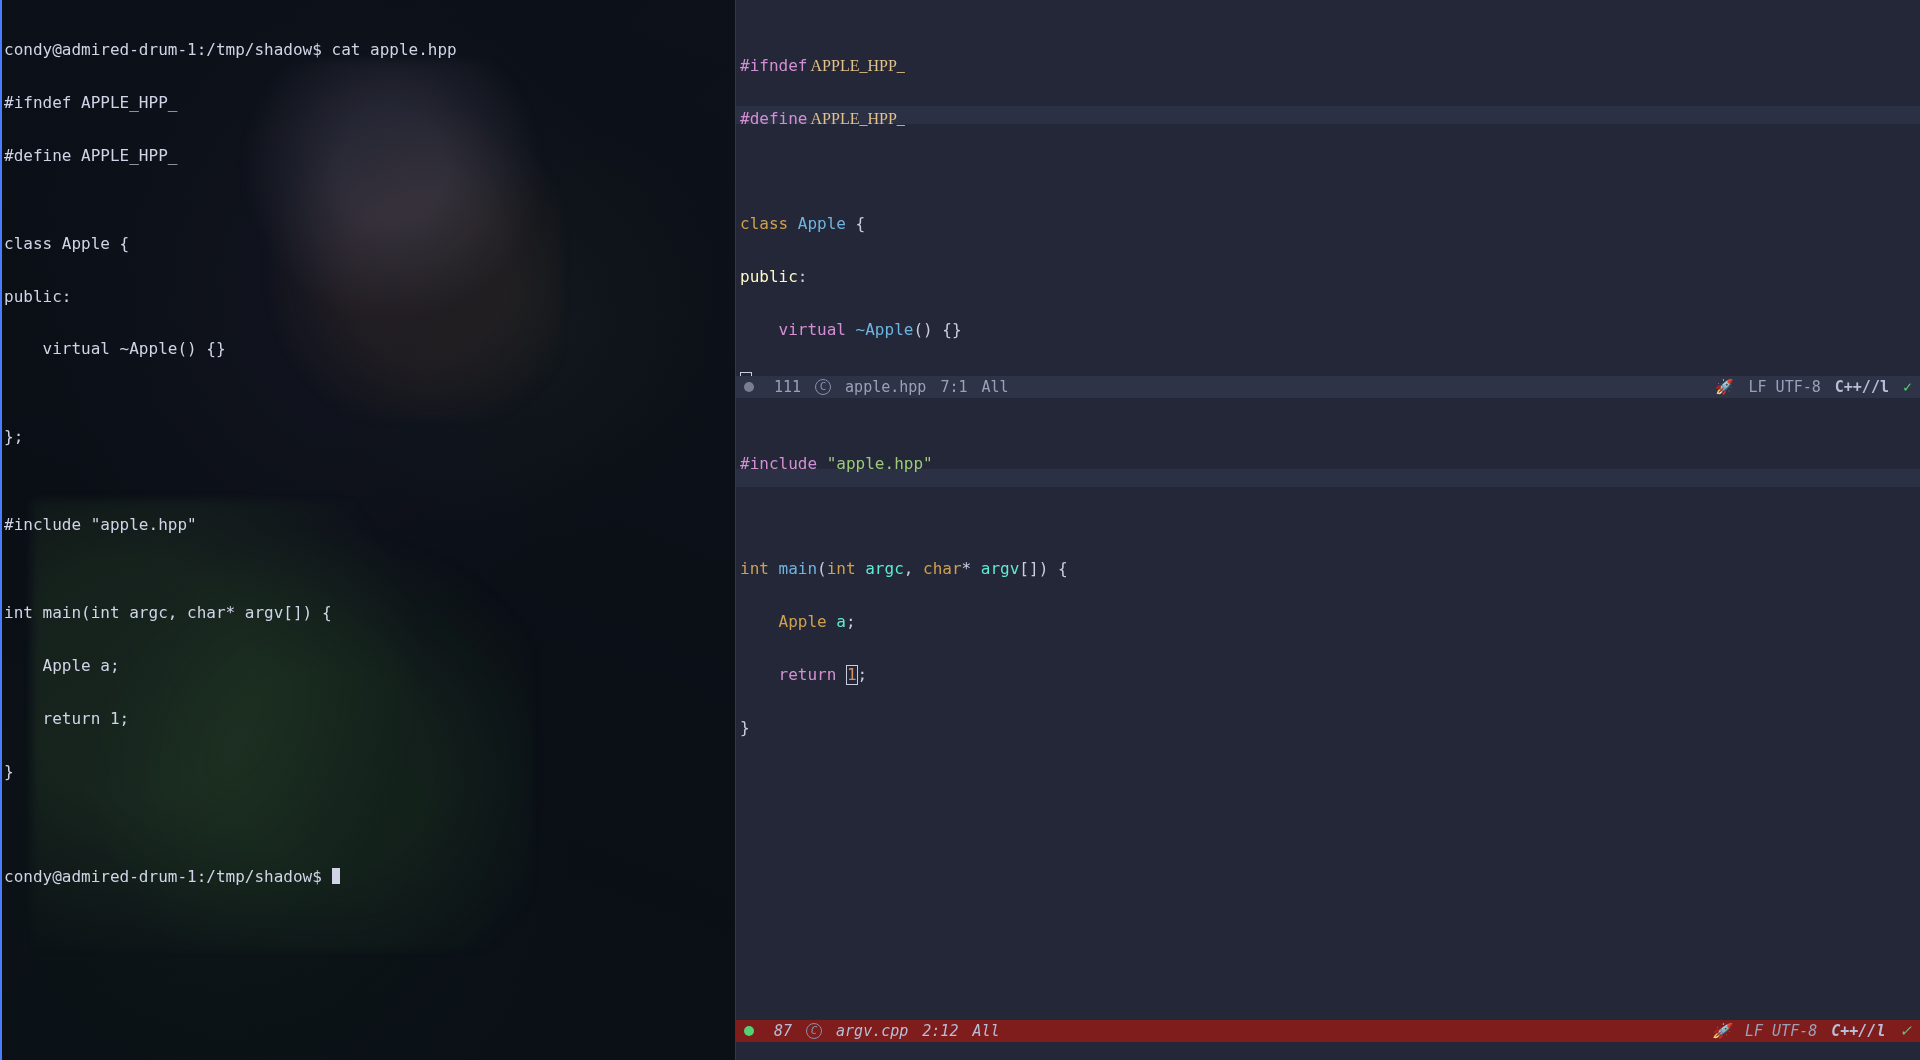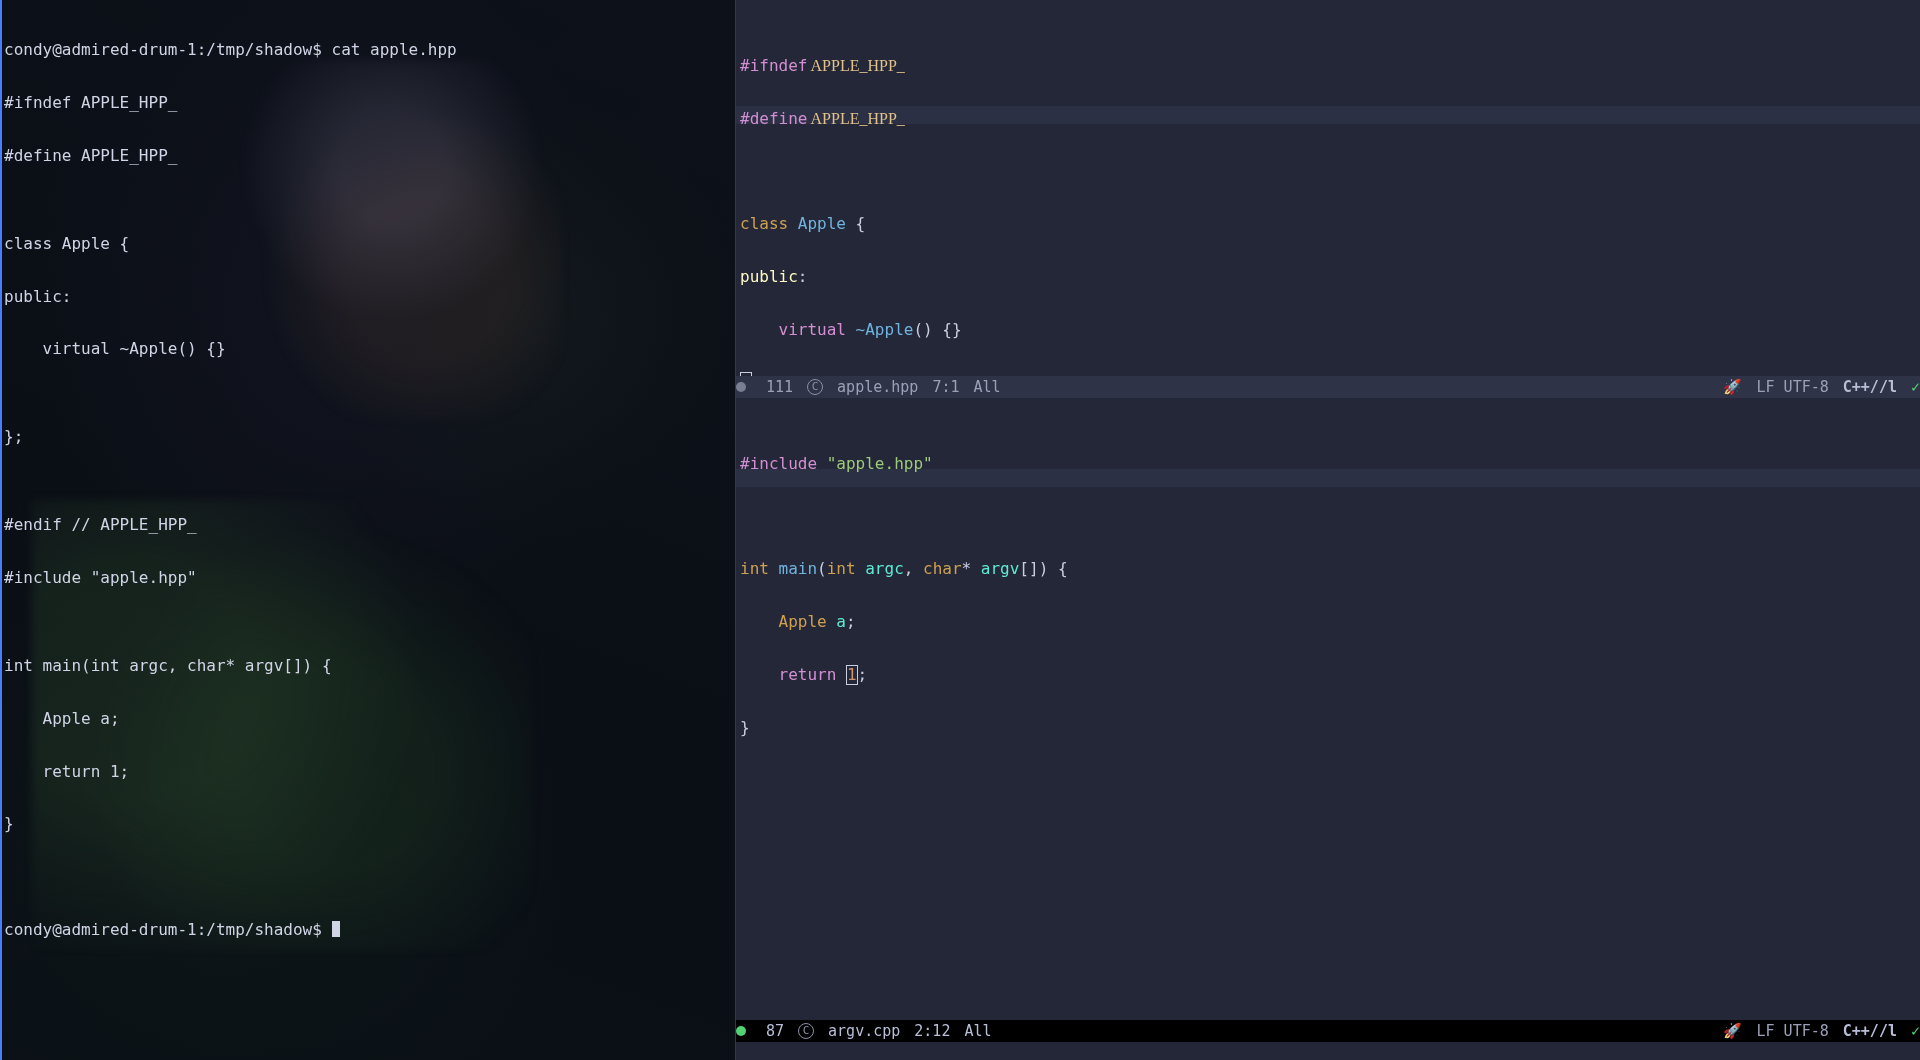--- a/index.html
+++ b/index.html
@@ -67,26 +67,26 @@
   white-space: pre;
   overflow: hidden;
   background: #242737;
   position: relative;
 }
 .modeline {
   height: 22px;
   background: #2f3347;
   display: flex;
   align-items: center;
-  padding: 0 0;
+  padding: 0 8px;
   font-size: 15px;
   color: #9ba0b8;
   gap: 14px;
 }
-.modeline.active { background: #000000; color:#b8bed6; }
+.modeline.active { background: #7f1d1d; color:#b8bed6;font-style:italic; }
 .ml-dot {
   width: 10px; height: 10px; border-radius: 50%;
   background: #52d273; display:inline-block; margin-right:6px;
 }
 .ml-dot.grey { background:#7a7e92; }
 .ml-c { width:16px; height:16px; border:1.5px solid #8a8ea7; border-radius:50%;
         display:inline-flex; align-items:center; justify-content:center; font-size:11px; color:#8a8ea7;}
 .ml-spacer { flex: 1; }
 .ml-rocket { color:#52d273; }
 .ml-check  { color:#52d273; }
@@ -115,21 +115,20 @@
     <div class="term-line"><span class="term-prompt">condy@admired-drum-1:/tmp/shadow$ </span><span class="term-txt">cat apple.hpp</span></div>
     <div class="term-line term-txt">#ifndef APPLE_HPP_</div>
     <div class="term-line term-txt">#define APPLE_HPP_</div>
     <div class="term-line term-txt"></div>
     <div class="term-line term-txt">class Apple {</div>
     <div class="term-line term-txt">public:</div>
     <div class="term-line term-txt">    virtual ~Apple() {}</div>
     <div class="term-line term-txt"></div>
     <div class="term-line term-txt">};</div>
     <div class="term-line term-txt"></div>
-    <div class="term-line term-txt">#endif // APPLE_HPP_</div>
     <div class="term-line term-txt">#include "apple.hpp"</div>
     <div class="term-line term-txt"></div>
     <div class="term-line term-txt">int main(int argc, char* argv[]) {</div>
     <div class="term-line term-txt">    Apple a;</div>
     <div class="term-line term-txt">    return 1;</div>
     <div class="term-line term-txt">}</div>
     <div class="term-line term-txt">&nbsp;</div>
     <div class="term-line"><span class="term-prompt">condy@admired-drum-1:/tmp/shadow$ </span><span class="term-cur"></span></div>
   </div>
 

